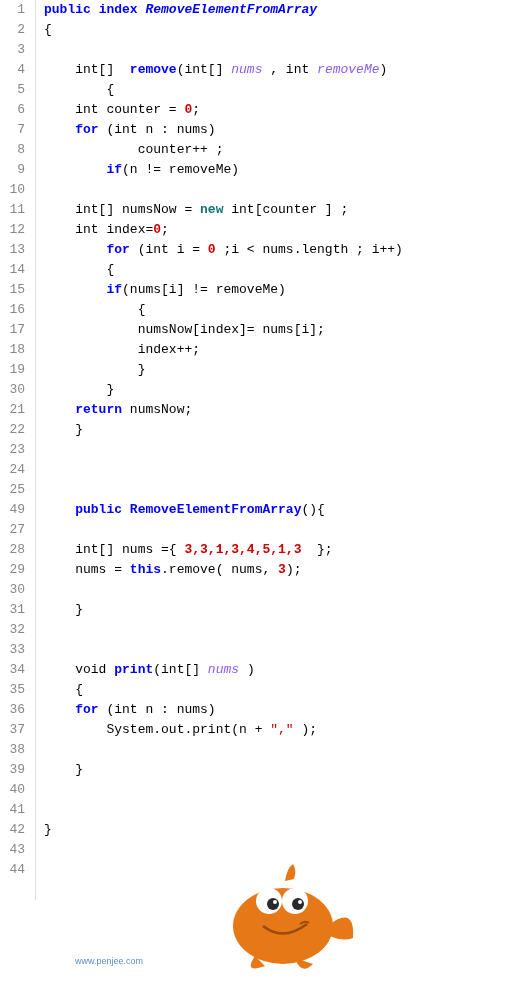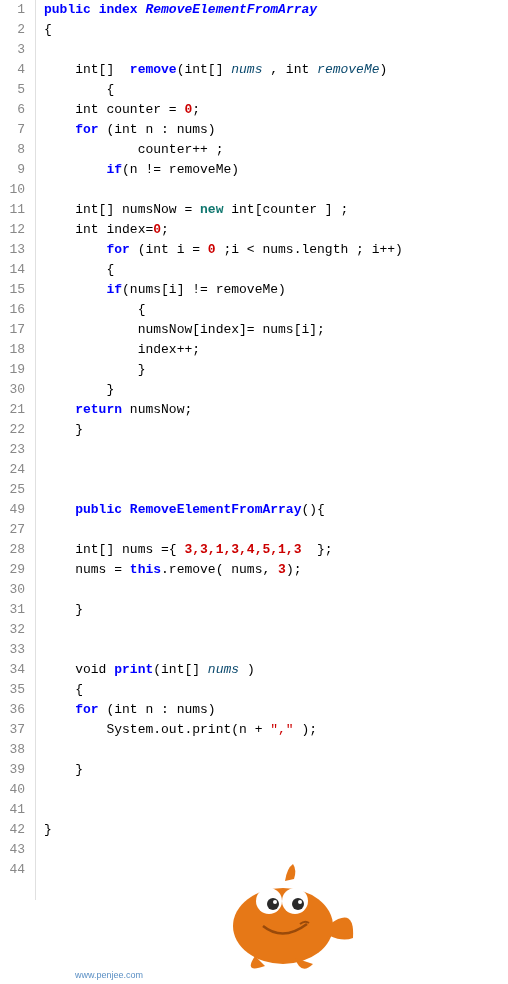--- a/index.html
+++ b/index.html
@@ -34,30 +34,30 @@
       padding-left: 8px;
       flex: 1;
     }
     .code-line {
       height: 20px;
       line-height: 20px;
       white-space: pre;
     }
     .kw { color: #0000ff; font-weight: bold; }
     .classname { color: #0000ff; font-style: italic; font-weight: bold; }
-    .param { color: #0c4a6e; font-style: italic; }
+    .param { color: #8b5cf6; font-style: italic; }
     .num { color: #cc0000; font-weight: bold; }
     .str { color: #cc0000; }
     .this { color: #0000ff; font-weight: bold; }
     .methodname { color: #0000ff; font-weight: bold; }
     .new { color: #0f766e; font-weight: bold; }
     .plain { color: #000000; }
     .url {
       position: absolute;
-      bottom: 4px;
+      bottom: 18px;
       left: 75px;
       color: #5a8fc4;
       font-size: 9px;
       font-family: Arial, sans-serif;
     }
     .mascot {
       position: absolute;
       bottom: 8px;
       left: 225px;
       width: 130px;

